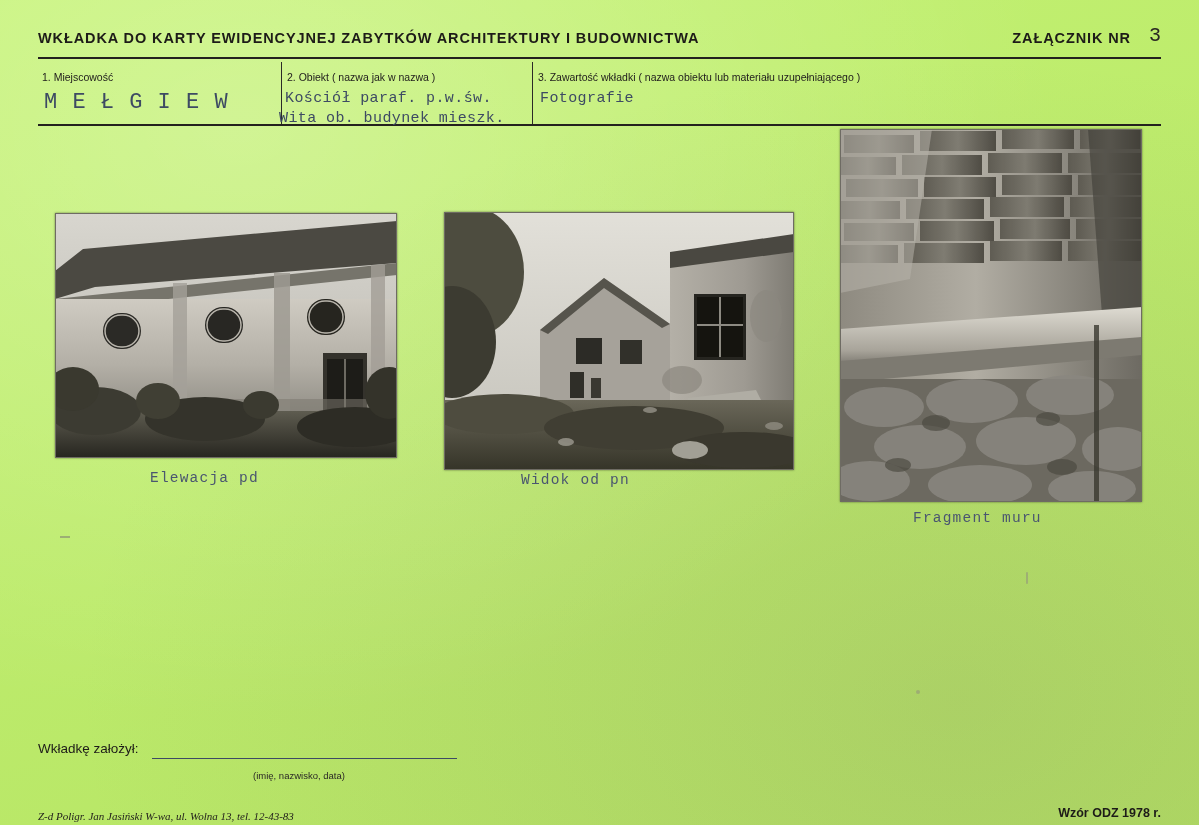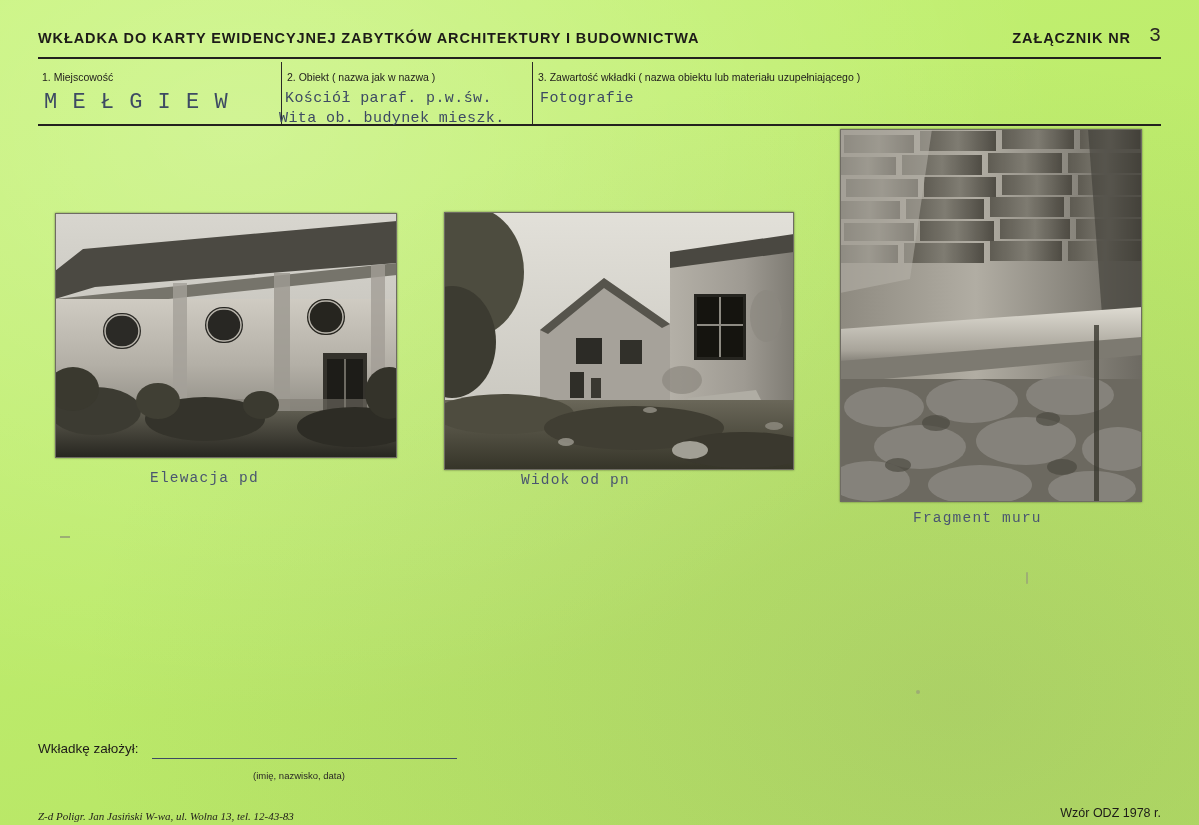--- a/index.html
+++ b/index.html
@@ -157,21 +157,21 @@
     font-style: italic;
     font-size: 11px;
     color: #201e1b;
     white-space: nowrap;
   }
   #form-code {
     position: absolute;
     right: 38px;
     top: 806px;
     font-size: 12.5px;
-    font-weight: normal;
+    font-weight: bold;
     color: #1d1b18;
     white-space: nowrap;
   }
   .speck {
     position: absolute;
     background: #8d8a80;
     border-radius: 50%;
     opacity: 0.5;
   }
   .mark {

